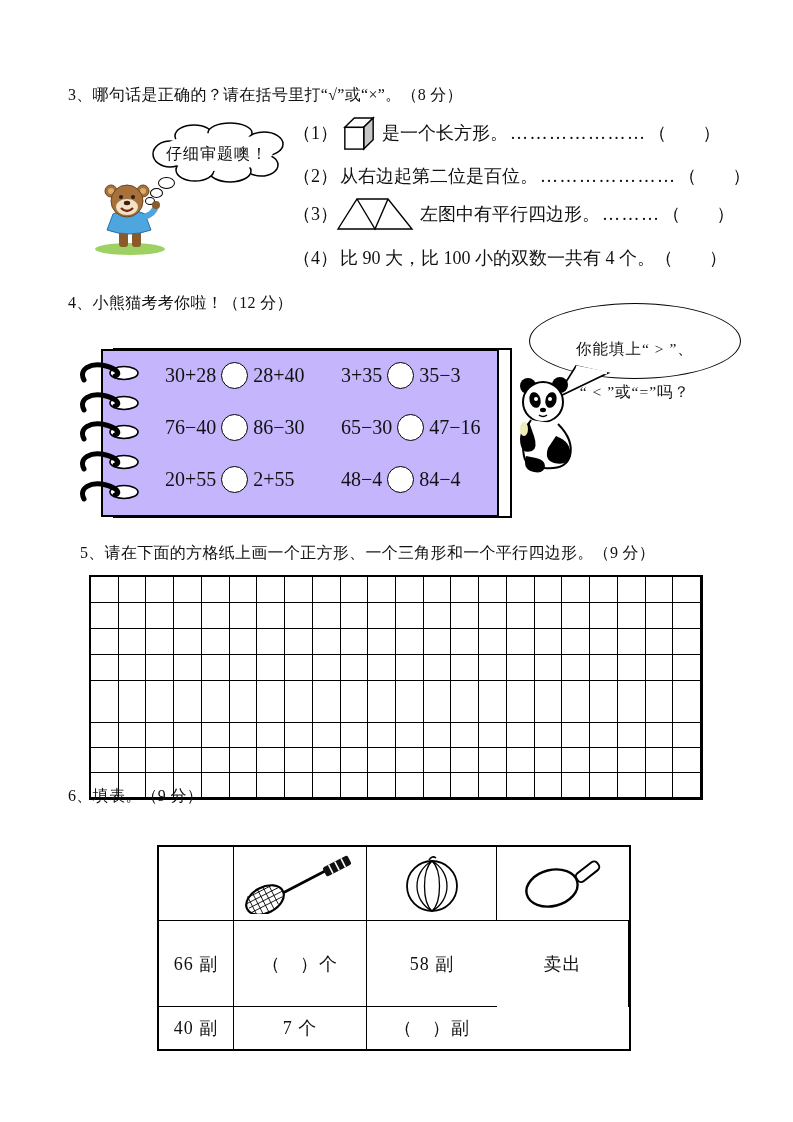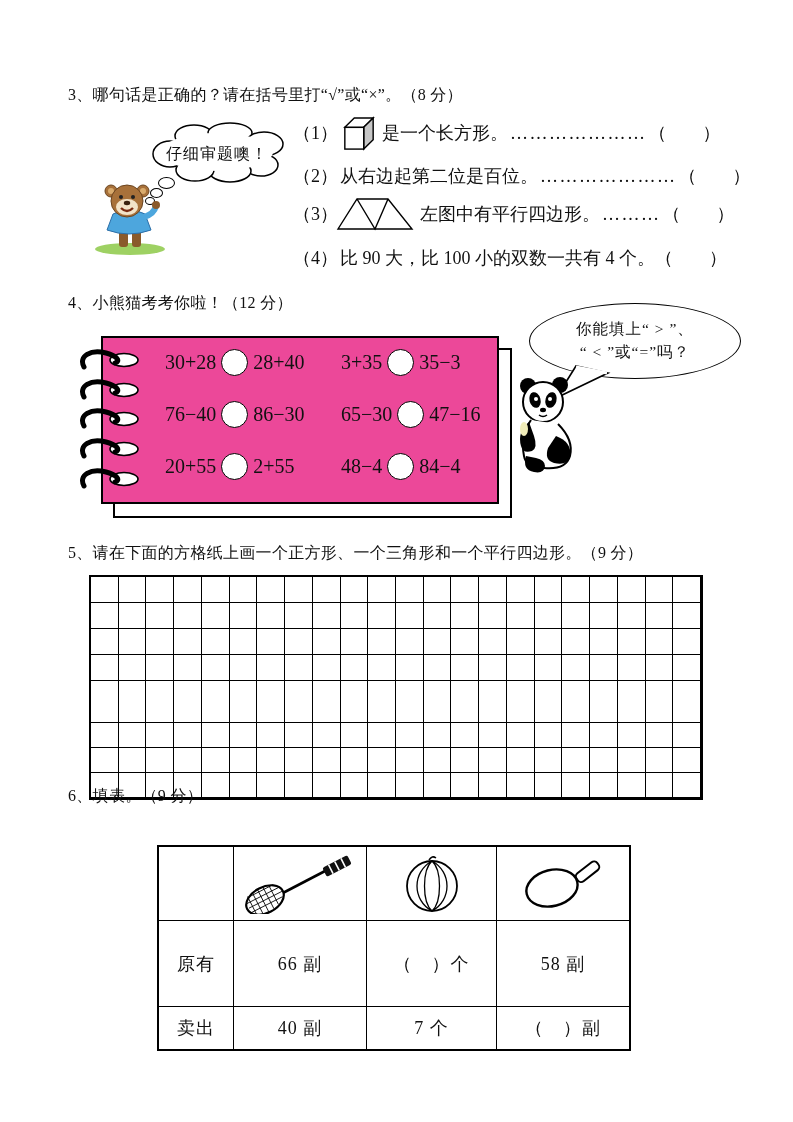--- a/index.html
+++ b/index.html
@@ -8,33 +8,33 @@
     font-family:"Liberation Serif", serif; color:#111; overflow:hidden;
   }
   .abs { position:absolute; }
   .hdr { font-size:16px; letter-spacing:0.3px; white-space:nowrap; }
   .item { font-size:18px; display:flex; align-items:center; white-space:nowrap; }
   .item .num { margin-right:2px; }
   .item .icon-wrap { display:inline-flex; margin:0 6px 0 2px; }
   .dots { letter-spacing:1.5px; margin:0 2px; }
   
   .nb-shadow { border:2px solid #000; background:#fff; }
-  .nb-box { border:2px solid #000; background:#ec4899; }
+  .nb-box { border:2px solid #000; background:#c4b5fd;margin-top:13px; }
   .nb-rows { position:absolute; left:0; top:0; width:100%; height:100%;
              display:flex; flex-direction:column; padding:7px 0 0 62px; box-sizing:border-box; }
   .expr-row { display:flex; align-items:center; height:34px; margin-bottom:18px; font-size:20px; white-space:nowrap; }
   .pair { display:flex; align-items:center; }
   .pair.left { width:176px; }
   .cmp-circle { display:inline-block; width:25px; height:25px; border:1.5px solid #000;
                 border-radius:50%; margin:0 5px; background:#fff; }
   .ring { position:absolute; left:-24px; }
   
   .bubble-ellipse { border:1.6px solid #000; border-radius:50%; background:#fff;
                     text-align:center; font-size:15.5px; letter-spacing:1px; }
-  .bubble-ellipse .ln { display:block; line-height:23px; }
+  .bubble-ellipse .ln { display:block; line-height:23px;margin-top:20px; }
   .cloud-text { font-size:16px; letter-spacing:1px; text-align:center; }
   .trail-dot { border:1.4px solid #000; border-radius:50%; background:#fff; }
   
   .grid-paper { display:grid; border:2px solid #000; background:#fff; }
   .gcell { border-right:1px solid #000; border-bottom:1px solid #000; }
   
   .fill-table { display:grid; border:2px solid #000; background:#fff;
                 grid-template-columns:75px 133px 130px 132px; grid-template-rows:74px 86px 42px; }
   .fill-table .cell { border-right:1.5px solid #000; border-bottom:1.5px solid #000;
                       display:flex; align-items:center; justify-content:center;
@@ -217,21 +217,21 @@
       <ellipse cx="31" cy="36" rx="3" ry="2.2" fill="#000"></ellipse>
       <path d="M27,41 Q31,44 35,41" stroke="#000" stroke-width="1.5" fill="none"></path>
       <path d="M19,46 Q8,62 12,82 Q14,94 32,94 Q54,96 58,82 Q62,66 46,50" fill="#fff" stroke="#000" stroke-width="2"></path>
       <path d="M17,48 Q5,58 9,72 Q11,80 20,77 Q26,74 22,62 Z" fill="#000"></path>
       <path d="M44,62 Q60,68 58,82 Q56,92 42,89 Q32,86 36,74 Z" fill="#000"></path>
       <path d="M14,82 Q10,96 22,98 Q32,100 33,92 Q33,86 24,84 Z" fill="#000"></path>
       <ellipse cx="12" cy="55" rx="4" ry="7" fill="#f0ecb8"></ellipse>
     </svg>
   </div>
 
-  <div class="abs hdr" style="left:68px; top:543px;">5、请在下面的方格纸上画一个正方形、一个三角形和一个平行四边形。（9 分）</div>
+  <div class="abs hdr" style="left:80px; top:543px;">5、请在下面的方格纸上画一个正方形、一个三角形和一个平行四边形。（9 分）</div>
   <div class="abs grid-paper" style="left: 89px; top: 575px; width: 610px; grid-template-columns: repeat(22, 1fr); grid-template-rows: 26px 26px 26px 26px 42px 25px 25px 25px;">
       <div class="gcell"></div>
       <div class="gcell"></div>
       <div class="gcell"></div>
       <div class="gcell"></div>
       <div class="gcell"></div>
       <div class="gcell"></div>
       <div class="gcell"></div>
       <div class="gcell"></div>
       <div class="gcell"></div>
@@ -434,21 +434,20 @@
     </div>
     <div class="cell last-col">
       <svg width="88" height="52" viewBox="0 0 88 52">
         <g transform="rotate(-38 64 16)">
           <rect x="56" y="12" width="26" height="10" rx="4" fill="#fff" stroke="#000" stroke-width="2"></rect>
         </g>
         <ellipse cx="33" cy="30" rx="26" ry="18" transform="rotate(-14 33 30)" fill="#fff" stroke="#000" stroke-width="2.4"></ellipse>
       </svg>
     </div>
 
-    <div class="cell">原有</div>
     <div class="cell">66 副</div>
     <div class="cell">（　）个</div>
     <div class="cell last-col">58 副</div>
 
     <div class="cell last-row">卖出</div>
     <div class="cell last-row">40 副</div>
     <div class="cell last-row">7 个</div>
     <div class="cell last-col last-row">（　）副</div>
   </div>
 

